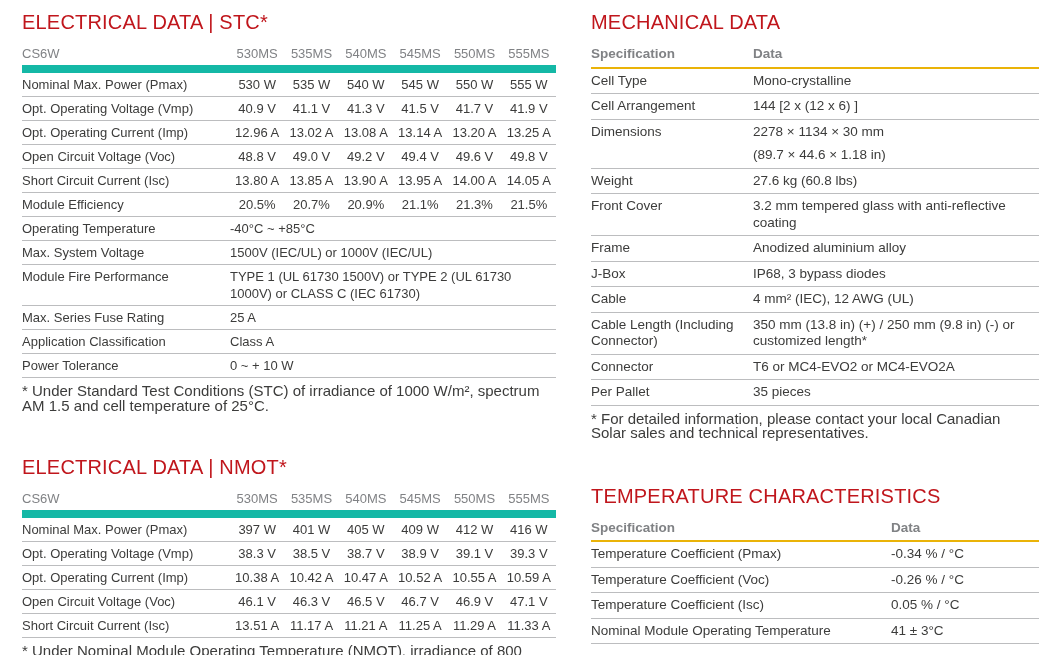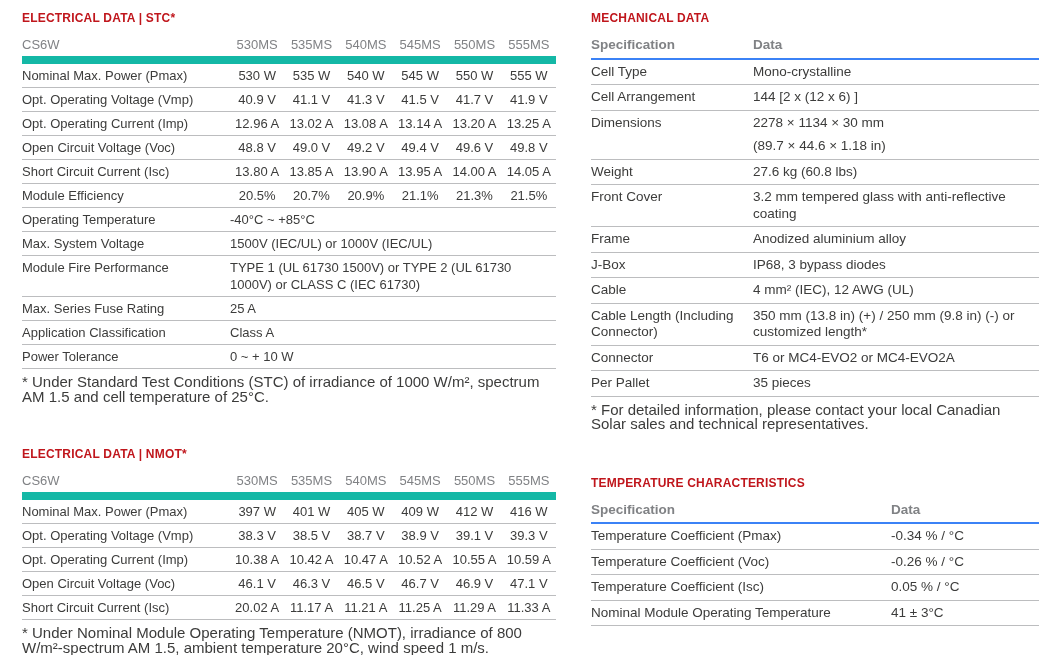--- a/index.html
+++ b/index.html
@@ -8,21 +8,21 @@
     width: 1060px; height: 655px; overflow: hidden;
     background: #ffffff;
     font-family: "Liberation Sans", sans-serif;
     color: #3c3c3b;
   }
   .page { display: flex; padding: 11px 20px 0 22px; gap: 35px; }
   .col-left  { width: 534px; flex: 0 0 534px; }
   .col-right { width: 448px; flex: 0 0 448px; }
 
   .sec-title {
-    font-size: 12px; font-weight: bold; color: #c0161c;
+    font-size: 20px; font-weight: normal; color: #c0161c;
     margin: 0 0 8px 0; letter-spacing: 0.2px;
   }
 
   table { border-collapse: collapse; width: 100%; table-layout: fixed; }
 
   
   .etable th, .etable td {
     padding: 3px 0; border-bottom: 1px solid #bcbdbf;
     font-size: 13px; line-height: 17px; vertical-align: top;
     text-align: left;
@@ -36,21 +36,21 @@
   .etable td.spanv { text-align: left; }
 
   
   .stable th, .stable td {
     padding: 4px 0; border-bottom: 1px solid #bcbdbf;
     font-size: 13.5px; line-height: 16.5px; vertical-align: top;
     text-align: left;
   }
   .stable thead th {
     color: #808285; font-weight: bold;
-    border-bottom: 2px solid #3b82f6;
+    border-bottom: 2px solid #eab308;
   }
   .mtable .lbl { width: 162px; padding-right: 6px; }
   .ttable .lbl { width: 300px; padding-right: 6px; }
   td.spaced .vline + .vline { margin-top: 7px; }
 
   .footnote {
     font-size: 15px; line-height: 14.5px; color: #3c3c3b;
     margin: 6px 0 0 0;
   }
   section.nmot { margin-top: 43px; }
@@ -207,21 +207,21 @@
               <td class="lbl">Open Circuit Voltage (Voc)</td>
               <td class="val">46.1 V</td>
               <td class="val">46.3 V</td>
               <td class="val">46.5 V</td>
               <td class="val">46.7 V</td>
               <td class="val">46.9 V</td>
               <td class="val">47.1 V</td>
             </tr>
             <tr>
               <td class="lbl">Short Circuit Current (Isc)</td>
-              <td class="val">20.02 A</td>
+              <td class="val">13.51 A</td>
               <td class="val">11.17 A</td>
               <td class="val">11.21 A</td>
               <td class="val">11.25 A</td>
               <td class="val">11.29 A</td>
               <td class="val">11.33 A</td>
             </tr>
           </tbody>
       </table>
       <p class="footnote">* Under Nominal Module Operating Temperature (NMOT), irradiance of 800 W/m²-spectrum AM 1.5, ambient temperature 20°C, wind speed 1 m/s.</p>
     </section>

